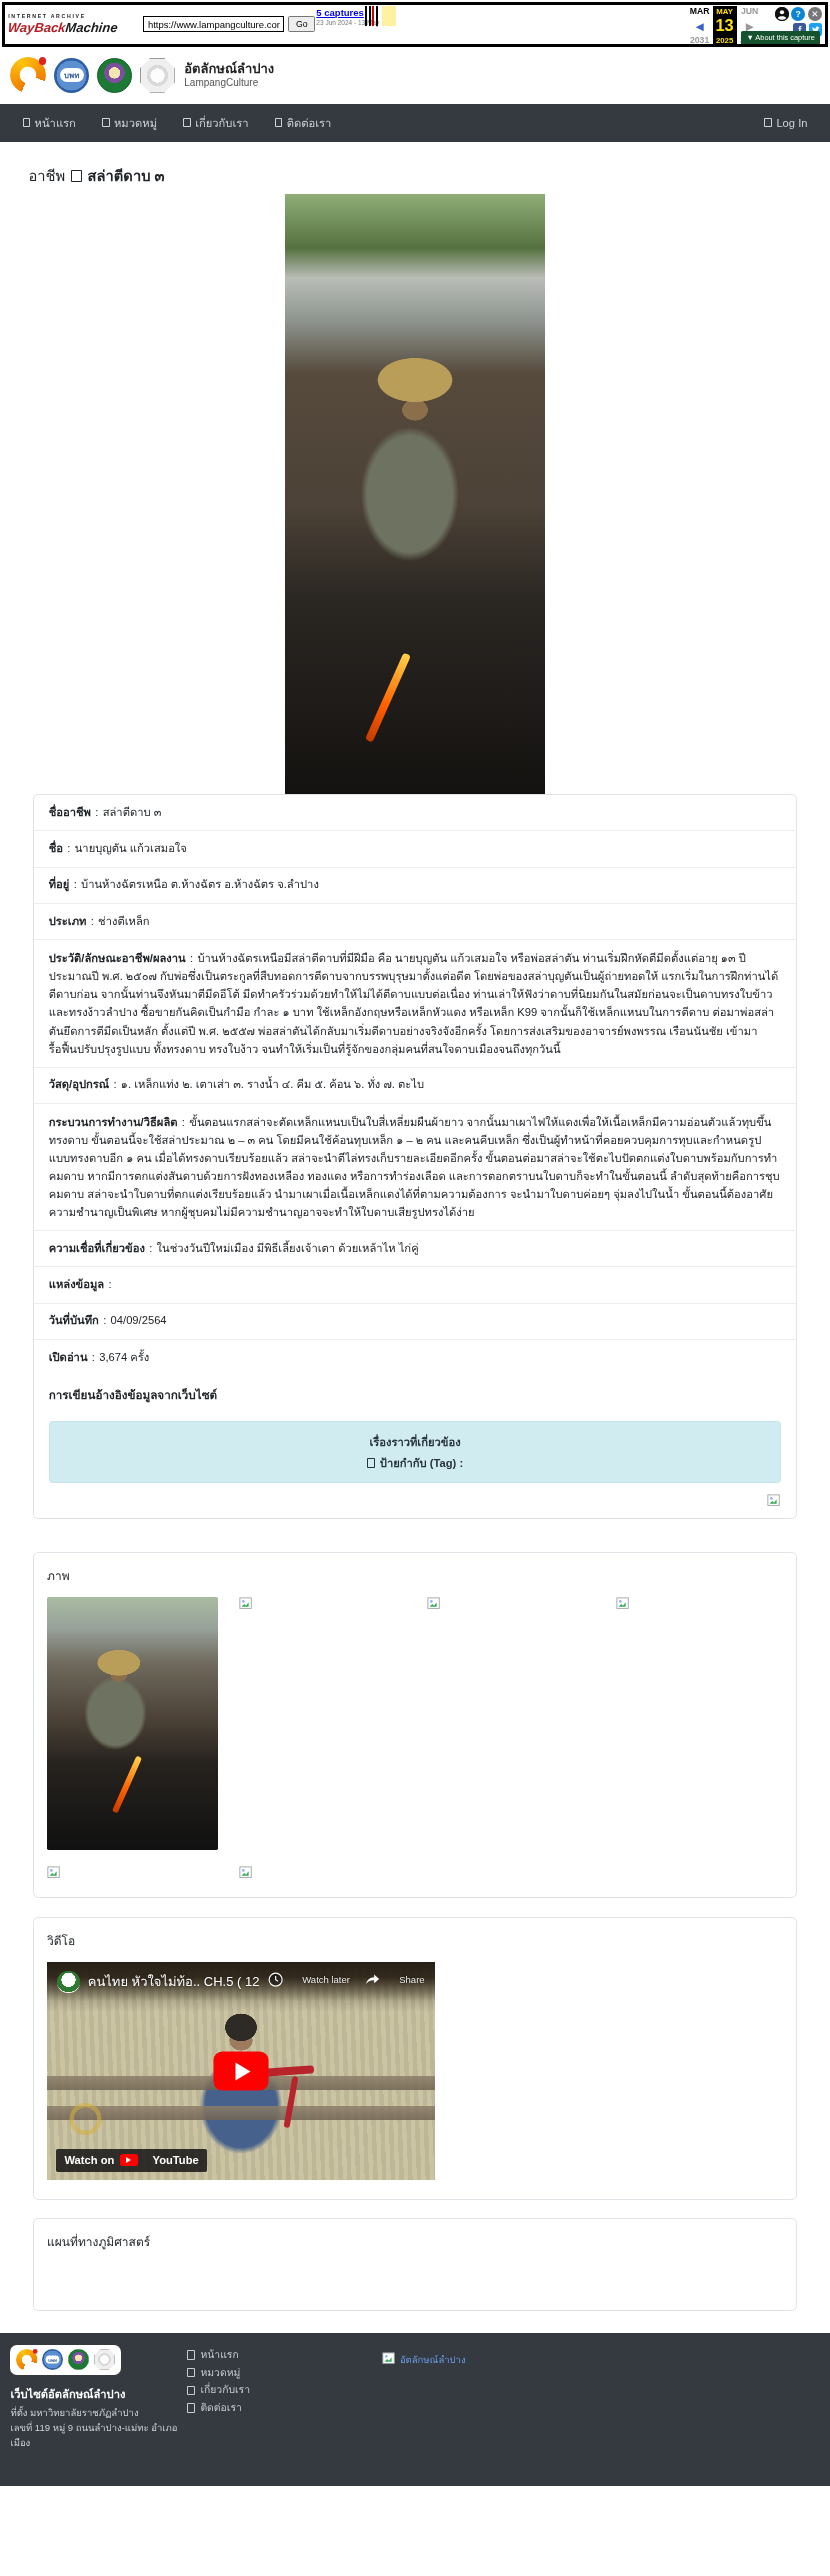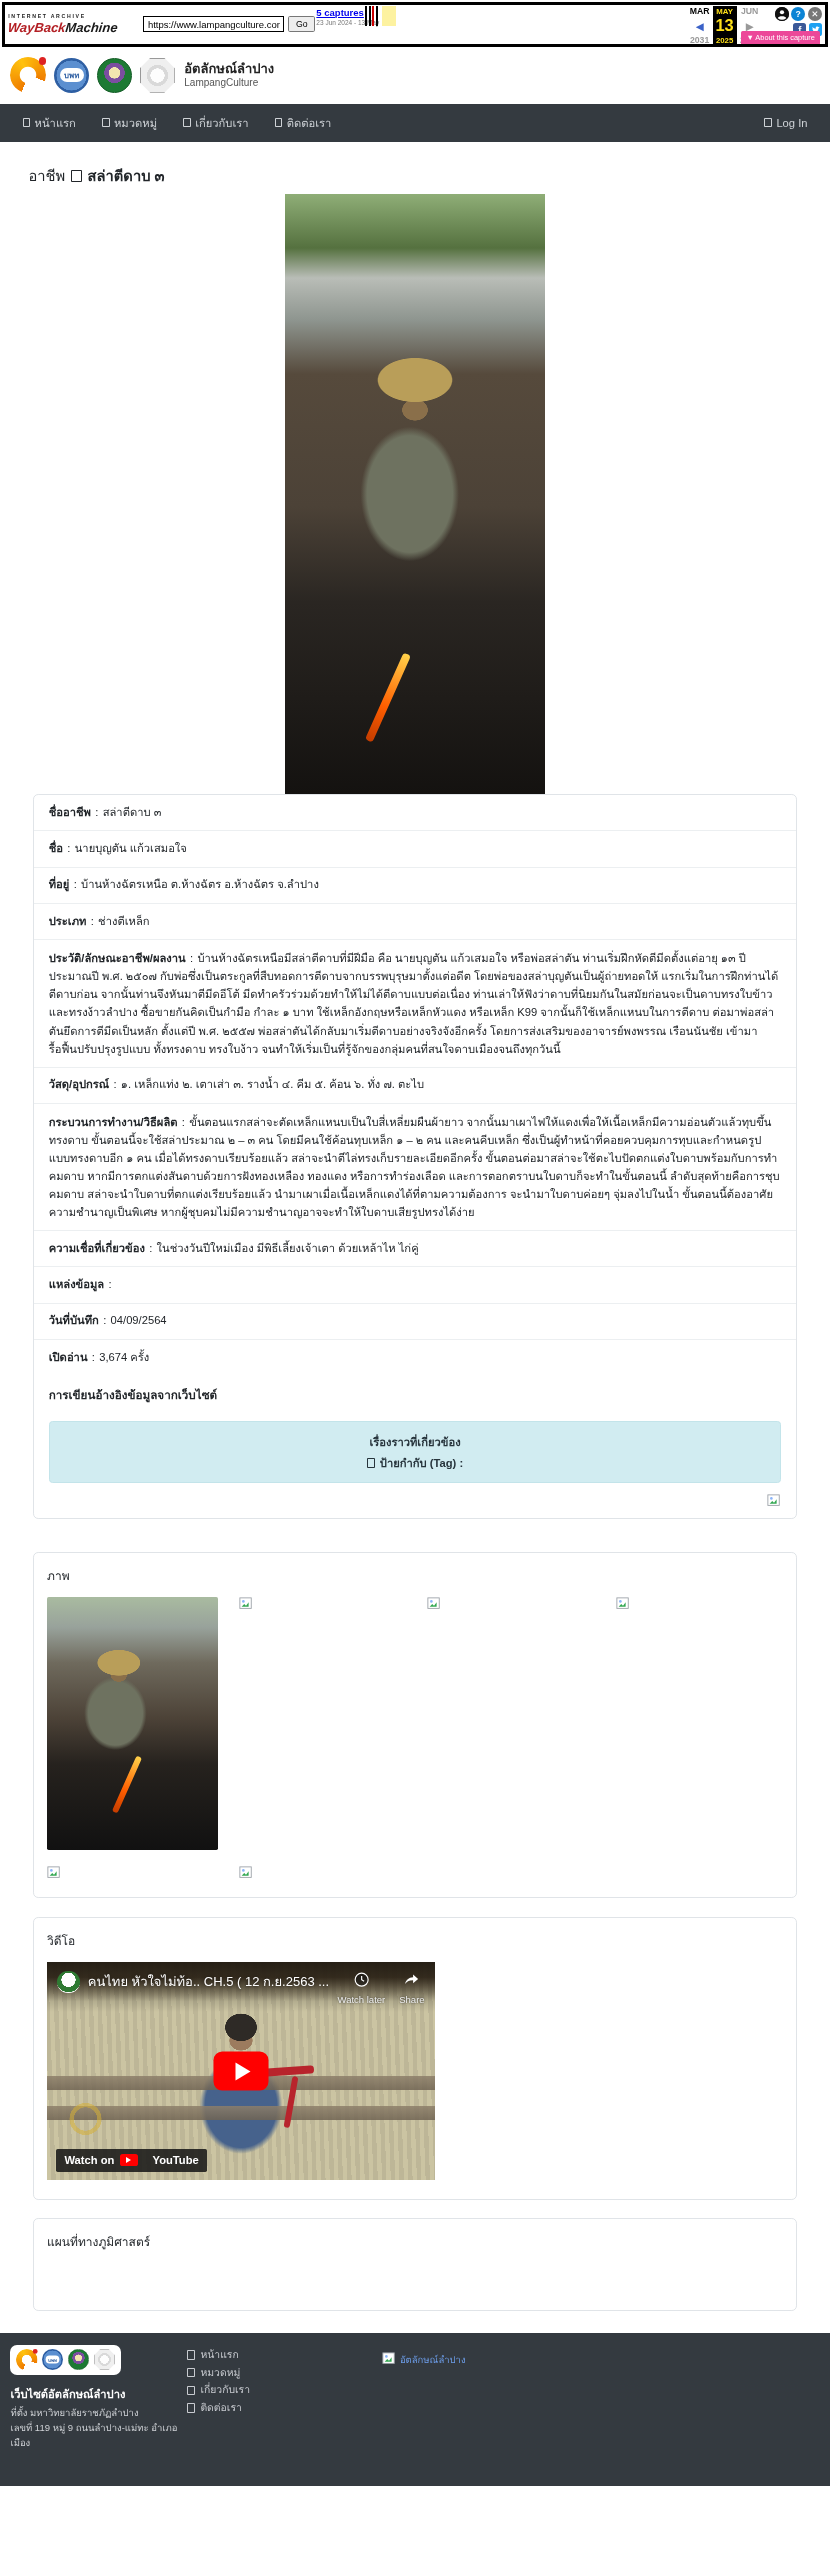--- a/index.html
+++ b/index.html
@@ -26,21 +26,21 @@
 .cal-mar{font-size:8.7px;color:#000}
 .cal-dim{font-size:8.7px;color:#999;font-weight:bold}
 .onblack{background:#000;color:#ffe11a;font-size:7.8px}
 .onblack.big{font-size:16.4px}
 .arw-l{color:#3b62c8;font-size:10.4px}
 .arw-r{color:#999;font-size:10.4px}
 .wb-icons{width:54px;display:flex;flex-direction:column;align-items:flex-end;gap:1.7px;padding-top:0.9px}
 .icr{display:flex;gap:2.6px}
 .cic{width:14px;height:14px;border-radius:50%;display:flex;align-items:center;justify-content:center;color:#fff;font-size:8.7px;font-weight:bold}
 .sq{width:13px;height:13px;border-radius:2.6px;display:flex;align-items:center;justify-content:center;color:#fff;font-size:9.5px;font-weight:bold}
-.wb-about{position:absolute;right:5.2px;bottom:0;background:#ec4899;color:#fff;font-size:7.4px;padding:1.7px 5.2px;border-radius:1.7px 1.7px 0 0}
+.wb-about{position:absolute;right:5.2px;bottom:0;background:#14532d;color:#fff;font-size:7.4px;padding:1.7px 5.2px;border-radius:1.7px 1.7px 0 0}
 
 .hdr{height:57px;display:flex;align-items:center;gap:7.8px;padding:0 10.4px;background:#fff}
 .lgwrap{width:36px;height:36px;position:relative;flex:none}
 .lg60{width:36px;height:36px;border-radius:50%;background:conic-gradient(from 200deg,#ef7d00,#ffc20e,#ef7d00 75%,#fff 75%);-webkit-mask:radial-gradient(circle,transparent 0 7.8px,#000 8.7px);mask:radial-gradient(circle,transparent 0 7.8px,#000 8.7px)}
 .lg60dot{position:absolute;top:0;right:0;width:7.8px;height:7.8px;border-radius:50%;background:#d22}
 .lgbpt{width:35px;height:35px;border-radius:50%;background:radial-gradient(circle,#5b8fd0 0 60%,#2e5fa3 61%);display:flex;align-items:center;justify-content:center}
 .lgbpt b{background:#fff;color:#2e5fa3;border-radius:7px;font-size:7.8px;padding:0.9px 4.3px}
 .lguni{width:35px;height:35px;border-radius:50%;background:radial-gradient(circle at 50% 42%,#f3e6b0 0 22%,#7b4ea0 23% 40%,#1d7a34 41%);border:1.7px solid #0f5a22}
 .lgoct{width:35px;height:35px;background:radial-gradient(circle,#fdfdfd 0 30%,#d9d9d9 31% 45%,#efefef 46%);clip-path:polygon(30% 0,70% 0,100% 30%,100% 70%,70% 100%,30% 100%,0 70%,0 30%);border:0.9px solid #999}
 .hdr-t{margin-left:1.7px;line-height:1.2}
@@ -96,21 +96,21 @@
  radial-gradient(69px 80px at 50% 66%,#46628c 52%,rgba(0,0,0,0) 60%),
  linear-gradient(180deg,rgba(70,55,35,.9) 0 7%,rgba(70,55,35,0) 18%),
  repeating-linear-gradient(88deg,#cbc4a2 0 4.3px,#bdb697 4.3px 8.7px)}
 .plank{position:absolute;left:0;right:0;height:14px;background:linear-gradient(#8d7f6a,#6f6352);opacity:.85}
 .handle{position:absolute;left:56%;top:48%;width:50px;height:7.8px;background:#b8242c;border-radius:3.5px;transform:rotate(-4deg)}
 .tassel{position:absolute;left:62%;top:52%;width:6px;height:52px;background:#b8242c;border-radius:3.5px;transform:rotate(10deg)}
 .yt-top{position:absolute;top:0;left:0;right:0;height:50px;background:linear-gradient(rgba(0,0,0,.55),rgba(0,0,0,0));display:flex;align-items:flex-start;padding:8.7px 10.4px;gap:7.8px;color:#fff}
 .yt-av{width:22.5px;height:22.5px;border-radius:50%;background:radial-gradient(circle at 50% 40%,#fff 0 40%,#2f7a33 41% 70%,#fff 71%);flex:none}
 .yt-title{font-size:13px;text-shadow:0 0 3.5px rgba(0,0,0,.7);white-space:nowrap;overflow:hidden;flex:1}
 .yt-acts{display:flex;gap:14px;flex:none}
-.yt-act{display:flex;flex-direction:column;align-items:center;gap:6px;font-size:9.5px;color:#eee;text-shadow:0 0 2.6px rgba(0,0,0,.8)}
+.yt-act{display:flex;flex-direction:row;align-items:center;gap:18px;font-size:9.5px;color:#eee;text-shadow:0 0 2.6px rgba(0,0,0,.8)}
 .yt-play{position:absolute;left:50%;top:50%;transform:translate(-50%,-50%);width:55px;height:39px;background:#f00;border-radius:8.7px;display:flex;align-items:center;justify-content:center}
 .yt-play i{width:0;height:0;border-left:15.6px solid #fff;border-top:9.5px solid transparent;border-bottom:9.5px solid transparent;margin-left:3.5px}
 .yt-pill{position:absolute;left:8.7px;bottom:8.7px;background:rgba(20,20,20,.85);color:#fff;border-radius:1.7px;padding:5.2px 8.7px;display:flex;align-items:center;gap:5.2px;font-size:11.2px;font-weight:bold}
 .ytlogo{display:flex;align-items:center;gap:15px}
 .ytlogo .pb{width:18px;height:12px;background:#f00;border-radius:2.6px;display:flex;align-items:center;justify-content:center}
 .ytlogo .pb i{width:0;height:0;border-left:5.2px solid #fff;border-top:3.5px solid transparent;border-bottom:3.5px solid transparent;margin-left:0.9px}
 .wm{position:absolute;left:15.6px;bottom:43px;width:45px;height:36px;border-radius:50%;background:radial-gradient(circle,rgba(212,175,55,.0) 0 40%,rgba(212,175,55,.55) 41% 55%,rgba(212,175,55,0) 56%)}
 
 .card.map{margin-top:17.3px;padding:13px;height:93px}
 

